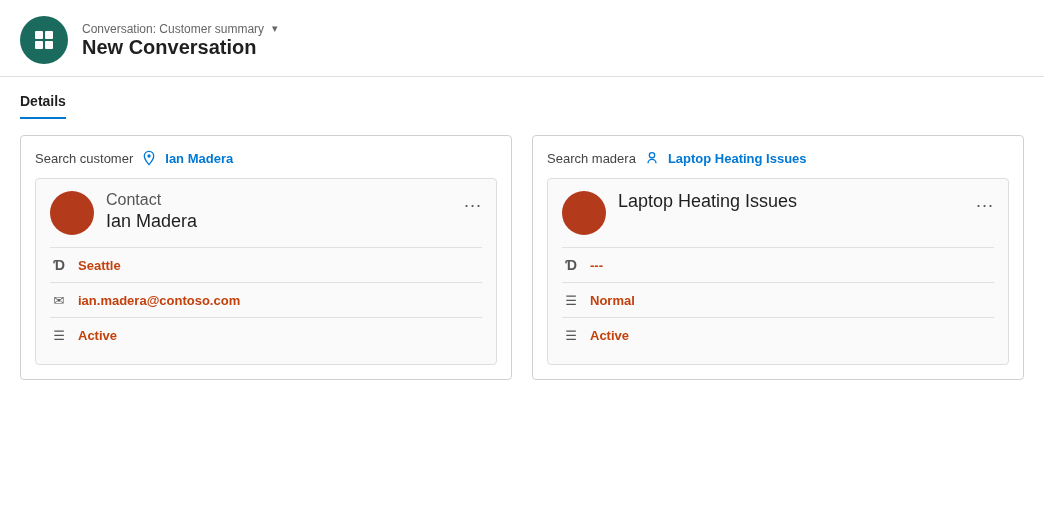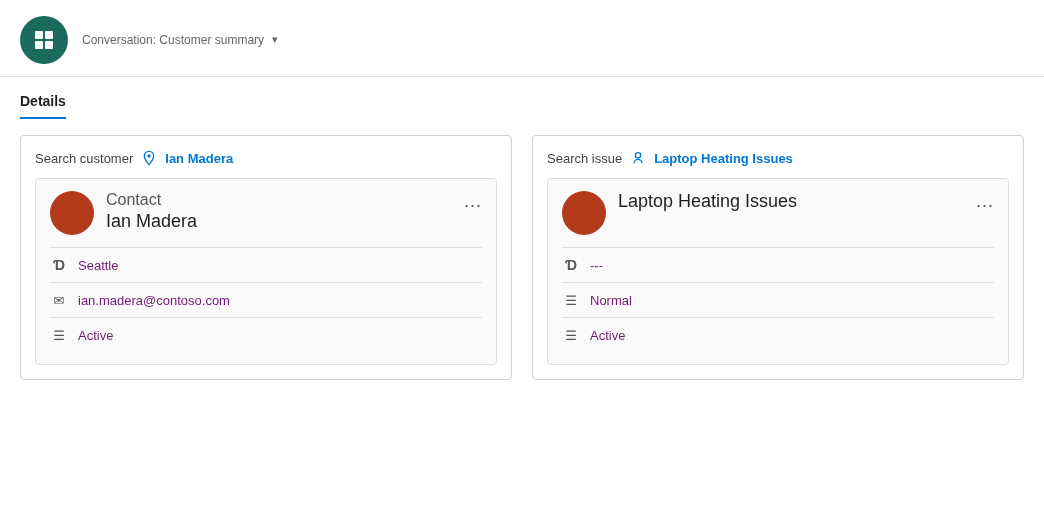--- a/index.html
+++ b/index.html
@@ -171,21 +171,22 @@
       flex-shrink: 0;
       display: flex;
       align-items: center;
       justify-content: center;
       color: #555;
       font-size: 13px;
     }
 
     .detail-value {
       font-size: 13px;
-      color: #701a75;
+      color: #c2410c;
+      font-weight: bold;
     }
 
     .dropdown-arrow {
       display: inline-block;
       margin-left: 4px;
       font-size: 11px;
       color: #666;
     }
   </style>
 </head>
@@ -198,20 +199,21 @@
       <rect x="13" y="3" width="8" height="8" rx="1" fill="white"></rect>
       <rect x="3" y="13" width="8" height="8" rx="1" fill="white"></rect>
       <rect x="13" y="13" width="8" height="8" rx="1" fill="white"></rect>
     </svg>
   </div>
   <div class="header-text">
     <div class="header-breadcrumb">
       <span>Conversation: Customer summary</span>
       <span class="dropdown-arrow">▾</span>
     </div>
+    <div class="header-title">New Conversation</div>
   </div>
 </div>
 
 <div class="tabs-area">
   <div class="tab-item">Details</div>
 </div>
 
 <div class="main-content">
 
   <div class="panel">
@@ -248,21 +250,21 @@
         <div class="detail-row">
           <span class="detail-icon">☰</span>
           <span class="detail-value">Active</span>
         </div>
       </div>
     </div>
   </div>
 
   <div class="panel">
     <div class="search-row">
-      <span class="search-label">Search issue</span>
+      <span class="search-label">Search madera</span>
       <span class="search-icon-wrap">
         <svg width="16" height="16" viewBox="0 0 24 24" fill="none" stroke="#0078d4" stroke-width="2">
           <circle cx="12" cy="8" r="4" stroke="#0078d4" fill="none"></circle>
           <path d="M6 20c0-3.3 2.7-6 6-6s6 2.7 6 6" stroke="#0078d4" fill="none"></path>
         </svg>
       </span>
       <span class="search-value">Laptop Heating Issues</span>
     </div>
 
     <div class="card">

